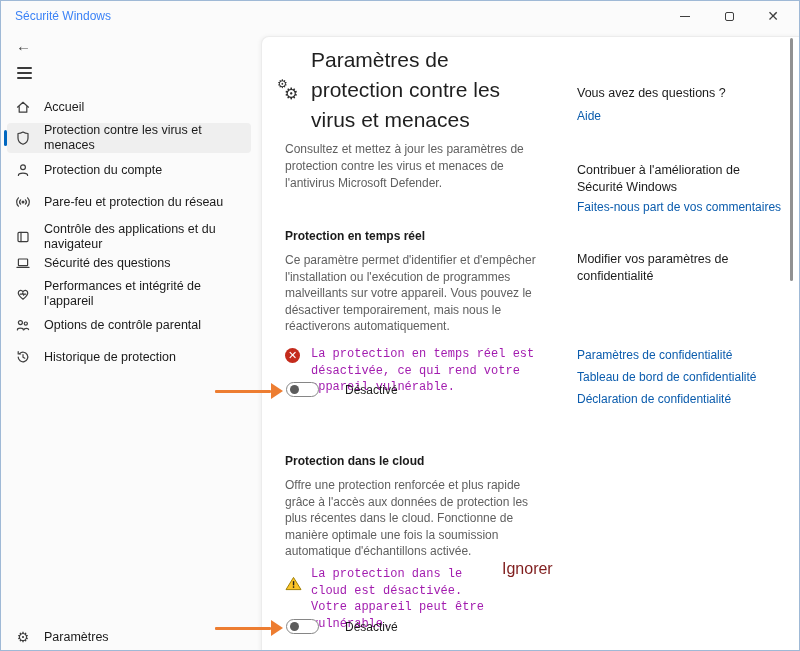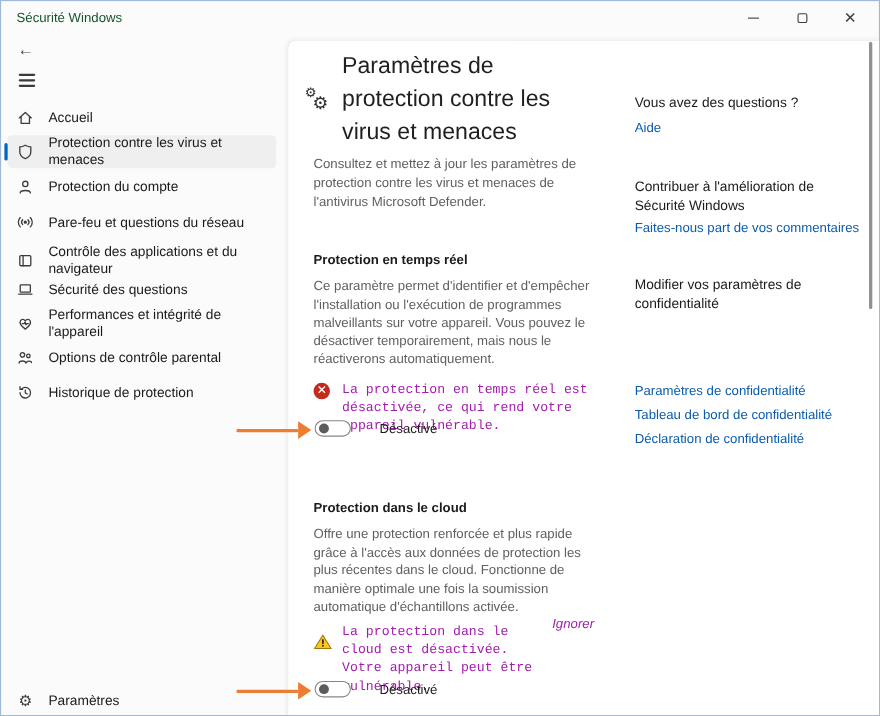--- a/index.html
+++ b/index.html
@@ -3,21 +3,21 @@
 <meta charset="utf-8">
 <style>
   * { box-sizing: border-box; margin: 0; padding: 0; }
   html,body { background:#e9e9e9; font-family:"Liberation Sans","DejaVu Sans",sans-serif; }
   .window{
     position:relative; width:800px; height:651px; background:#fbfbfb;
     border:1px solid #9fb9d6; overflow:hidden; color:#1b1b1b;
   }
   
   .titlebar{ position:absolute; top:0; left:0; right:0; height:30px; }
-  .title{ position:absolute; left:14px; top:8px; font-size:12px; color:#14532d; }
+  .title{ position:absolute; left:14px; top:8px; font-size:12px; color:#3b82f6; }
   .controls{ position:absolute; right:4px; top:0; height:30px; display:flex; }
   .ctrl{ width:44px; height:30px; display:flex; align-items:center; justify-content:center; color:#3f3f3f; cursor:default; }
   .minbar{ width:10px; height:1px; background:#3f3f3f; }
   .maxbox{ width:9px; height:9px; border:1px solid #3f3f3f; border-radius:2px; }
   .closex{ font-size:14px; line-height:1; color:#3f3f3f; }
 
   
   .back{ position:absolute; left:15px; top:36px; font-size:15px; color:#4a4a4a; width:22px; height:20px; }
   .hamburger{ position:absolute; left:16px; top:66px; width:15px; height:12px; display:flex; flex-direction:column; justify-content:space-between; }
   .hamburger span{ display:block; height:1.6px; background:#3a3a3a; border-radius:1px; }
@@ -50,21 +50,21 @@
   .sec-h{ position:absolute; left:23px; font-size:12px; font-weight:600; color:#1b1b1b; }
   .sec-p{ position:absolute; left:23px; width:262px; font-size:12px; line-height:16.5px; color:#5f5f5f; }
 
   .warnrow{ position:absolute; left:23px; display:flex; }
   .warn-text{ font-size:12px; line-height:16.5px; color:#a21caf;font-family:Liberation Mono, monospace; }
   .err-badge{
     width:15px; height:15px; border-radius:50%; background:#c42b1c; flex:none;
     color:#fff; font-size:11px; line-height:15px; text-align:center; font-weight:700; margin-right:11px; margin-top:2px;
   }
   .tri{ width:17px; height:15px; flex:none; margin-right:9px; margin-top:10px; }
-  .ignore-link{ position:absolute; left:240px; top:523px; font-size:12px; color:#a21caf; cursor:pointer;font-style:italic; }
+  .ignore-link{ position:absolute; left:240px; top:523px; font-size:16px; color:#7f1d1d; cursor:pointer; }
 
   .togglerow{ position:absolute; left:24px; display:flex; align-items:center; }
   .toggle{
     width:33px; height:15px; border:1px solid #868686; border-radius:8px; background:#fff;
     position:relative; cursor:pointer; flex:none;
   }
   .knob{ position:absolute; left:3px; top:2px; width:9px; height:9px; border-radius:50%; background:#5c5c5c; }
   .tlabel{ margin-left:26px; font-size:12px; color:#1b1b1b; }
 
   
@@ -139,21 +139,21 @@
     <div class="item" style="top:186px;height:30px;">
       <span class="ic">
           <svg viewBox="0 0 16 16">
             <path d="M5.6 5.8 a3.2 3.2 0 0 0 0 4.4"></path>
             <path d="M10.4 5.8 a3.2 3.2 0 0 1 0 4.4"></path>
             <path d="M3.4 3.8 a6 6 0 0 0 0 8.4"></path>
             <path d="M12.6 3.8 a6 6 0 0 1 0 8.4"></path>
             <circle cx="8" cy="8" r="0.9" fill="#3d3d3d"></circle>
           </svg>
         </span>
-      <span class="lbl">Pare-feu et questions du réseau</span>
+      <span class="lbl">Pare-feu et protection du réseau</span>
     </div>
     <div class="item" style="top:216px;height:40px;">
       <span class="ic">
           <svg viewBox="0 0 16 16">
             <rect x="3" y="3.4" width="10" height="9.2" rx="1"></rect>
             <line x1="6" y1="3.4" x2="6" y2="12.6"></line>
           </svg>
         </span>
       <span class="lbl">Contrôle des applications et du navigateur</span>
     </div>

